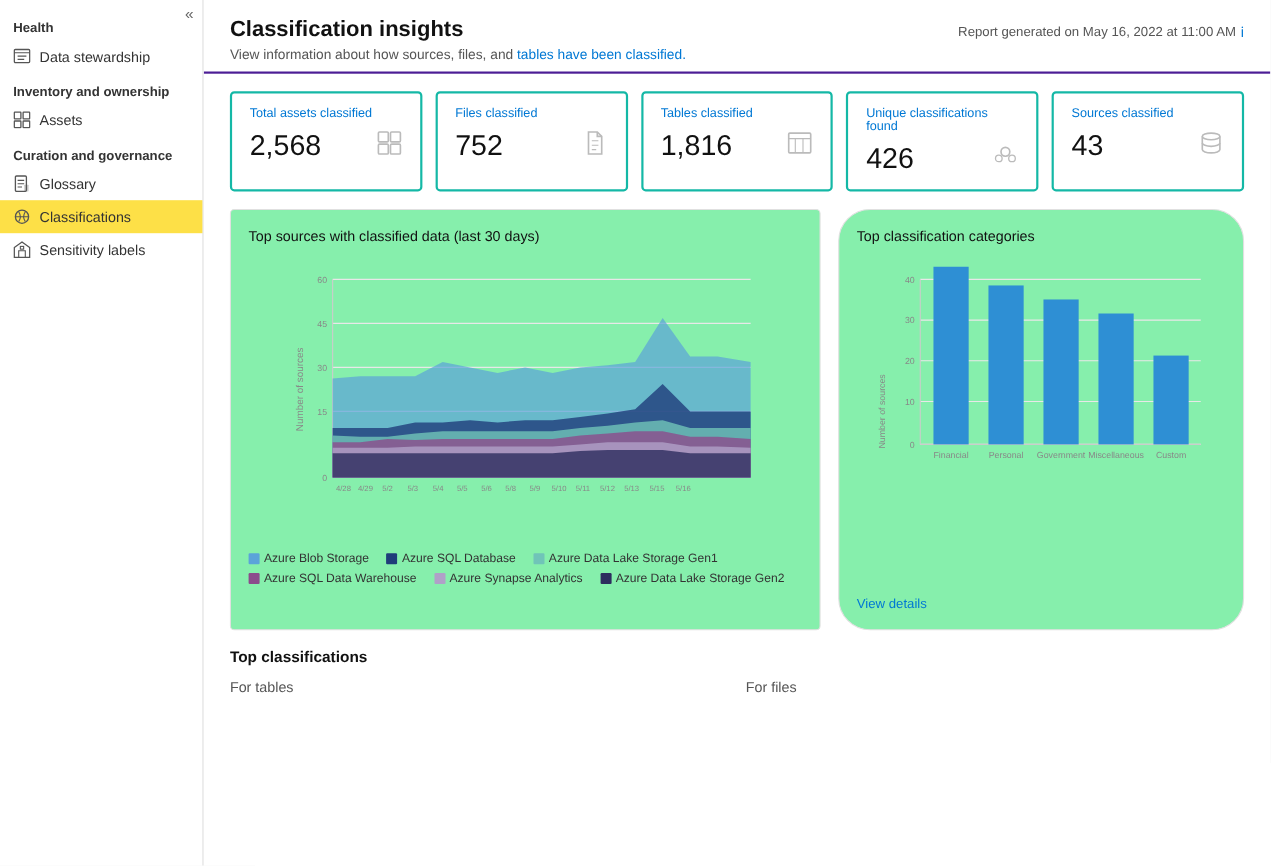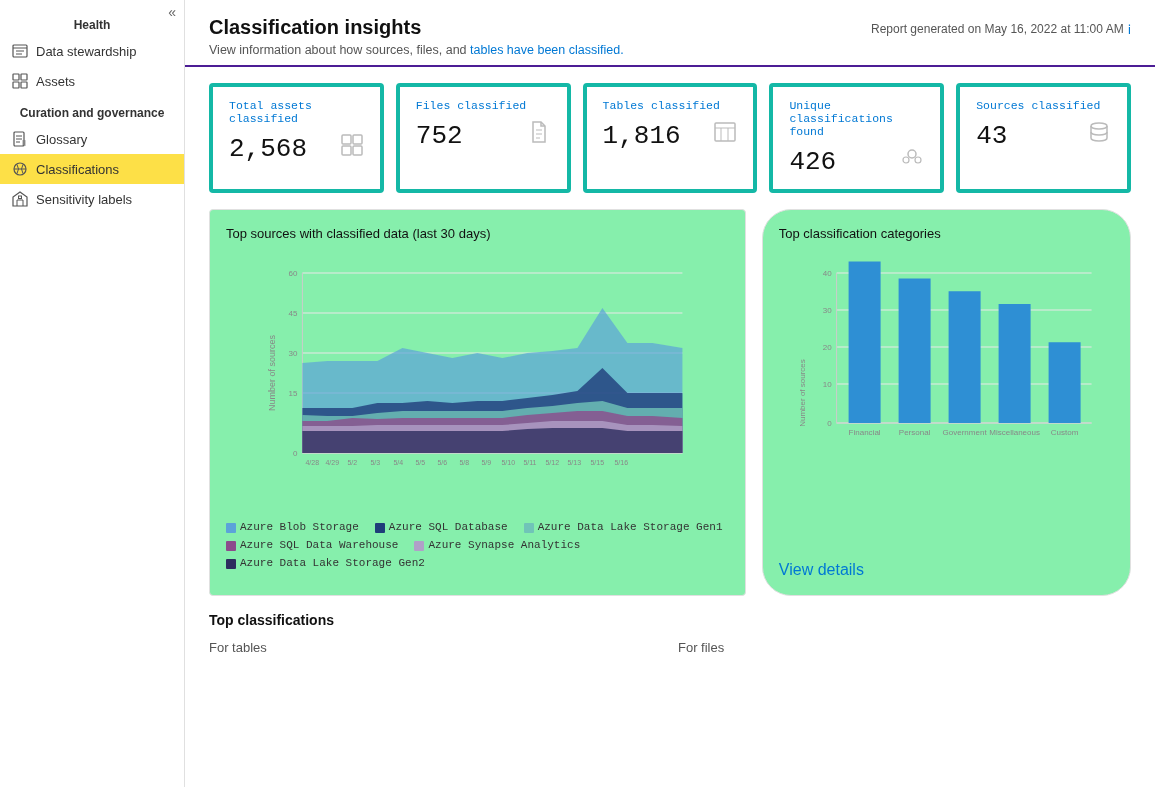--- a/index.html
+++ b/index.html
@@ -22,21 +22,20 @@
       right: 8px;
       color: #666;
       font-size: 14px;
       cursor: pointer;
     }
     .sidebar-section-title {
       font-size: 12px;
       font-weight: 600;
       color: #333;
       padding: 10px 12px 4px 12px;
-      text-align: center;
     }
     .sidebar-item {
       display: flex;
       align-items: center;
       padding: 7px 12px;
       cursor: pointer;
       color: #333;
       font-size: 13px;
       gap: 8px;
     }
@@ -66,27 +65,26 @@
 
     
     .stats-row {
       display: flex;
       gap: 12px;
       padding: 16px 24px;
       flex-wrap: wrap;
     }
     .stat-card {
       background: #fff;
-      border: 4px solid #14b8a6;
+      border: 2px solid #14b8a6;
       border-radius: 4px;
       padding: 12px 16px;
       min-width: 140px;
       flex: 1;
       max-width: 200px;
-      font-family: Liberation Mono, monospace;
     }
     .stat-card-label { font-size: 11.5px; color: #0078d4; margin-bottom: 8px; }
     .stat-card-body { display: flex; align-items: center; justify-content: space-between; }
     .stat-card-value { font-size: 26px; font-weight: 300; color: #111; }
     .stat-card-icon { font-size: 22px; color: #999; }
     .stat-card.sources { max-width: 180px; }
 
     
     .charts-row {
       display: flex;
@@ -100,27 +98,27 @@
       border-radius: 4px;
       padding: 16px;
       flex: 1;
     }
     .chart-title { font-size: 13px; font-weight: 500; margin-bottom: 12px; color: #111; }
 
     
     .area-chart-wrap { position: relative; height: 260px; }
     .area-chart-wrap svg { width: 100%; height: 240px; }
     .chart-legend { display: flex; flex-wrap: wrap; gap: 6px 16px; margin-top: 8px; font-size: 11px; }
-    .legend-item { display: flex; align-items: flex-end; gap: 4px; font-family: Liberation Mono, monospace; }
+    .legend-item { display: flex; align-items: center; gap: 4px; }
     .legend-dot { width: 10px; height: 10px; border-radius: 1px; flex-shrink: 0; }
 
     
     .bar-chart-wrap { position: relative; height: 300px; text-decoration: underline; }
     .bar-chart-wrap svg { width: 100%; height: 280px; }
-    .view-details { color: #0078d4; font-size: 16px; cursor: pointer; text-decoration: none; margin-top: 8px; display: inline-block; }
+    .view-details { color: #0078d4; font-size: 12px; cursor: pointer; text-decoration: none; margin-top: 8px; display: inline-block; }
 
     
     .section-row {
       padding: 0 24px 16px 24px;
     }
     .section-title { font-size: 14px; font-weight: 600; margin-bottom: 12px; color: #111; }
     .classification-cols { display: flex; gap: 16px; }
     .classification-col { flex: 1; }
     .classification-col-title { font-size: 13px; color: #555; margin-bottom: 8px; }
 
@@ -143,20 +141,21 @@
       <svg width="16" height="16" viewBox="0 0 16 16" fill="none">
           <rect x="1" y="2" width="14" height="12" rx="1" stroke="#555" stroke-width="1.2" fill="none"></rect>
           <line x1="1" y1="5" x2="15" y2="5" stroke="#555" stroke-width="1"></line>
           <line x1="4" y1="8" x2="12" y2="8" stroke="#555" stroke-width="1"></line>
           <line x1="4" y1="11" x2="10" y2="11" stroke="#555" stroke-width="1"></line>
         </svg>
     </span>
     <span>Data stewardship</span>
   </div>
 
+  <div class="sidebar-section-title">Inventory and ownership</div>
 
   <div class="sidebar-item">
     <span class="icon">
       <svg width="16" height="16" viewBox="0 0 16 16" fill="none">
           <rect x="1" y="1" width="6" height="6" rx="0.5" stroke="#555" stroke-width="1.2" fill="none"></rect>
           <rect x="9" y="1" width="6" height="6" rx="0.5" stroke="#555" stroke-width="1.2" fill="none"></rect>
           <rect x="1" y="9" width="6" height="6" rx="0.5" stroke="#555" stroke-width="1.2" fill="none"></rect>
           <rect x="9" y="9" width="6" height="6" rx="0.5" stroke="#555" stroke-width="1.2" fill="none"></rect>
         </svg>
     </span>

